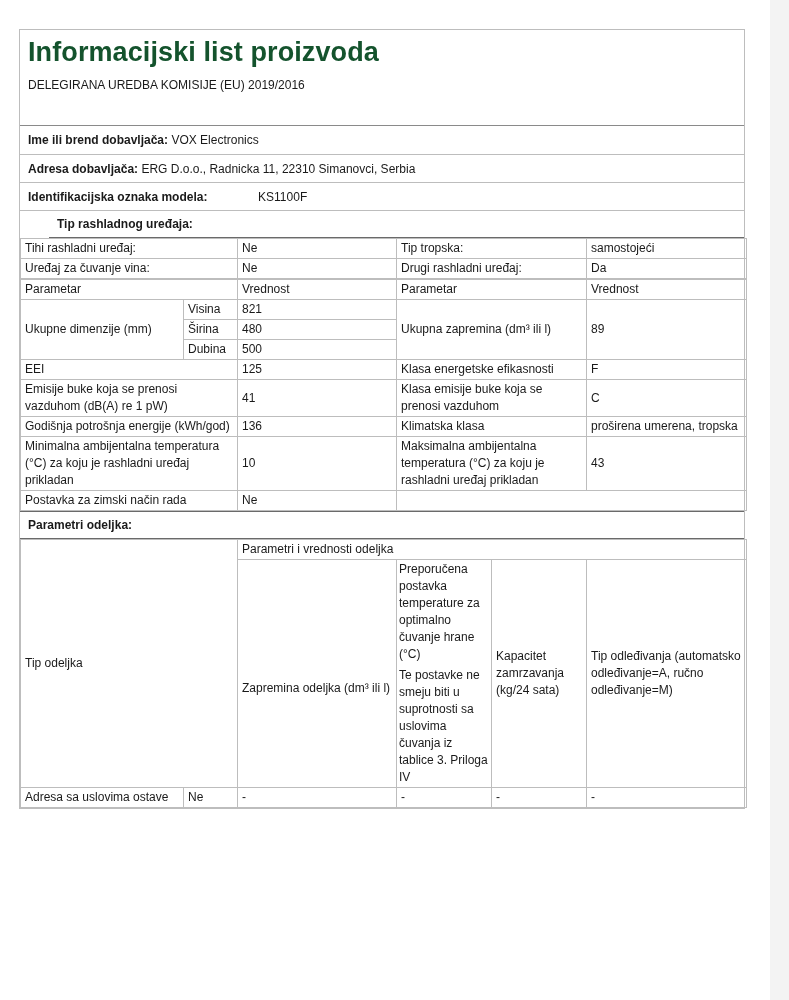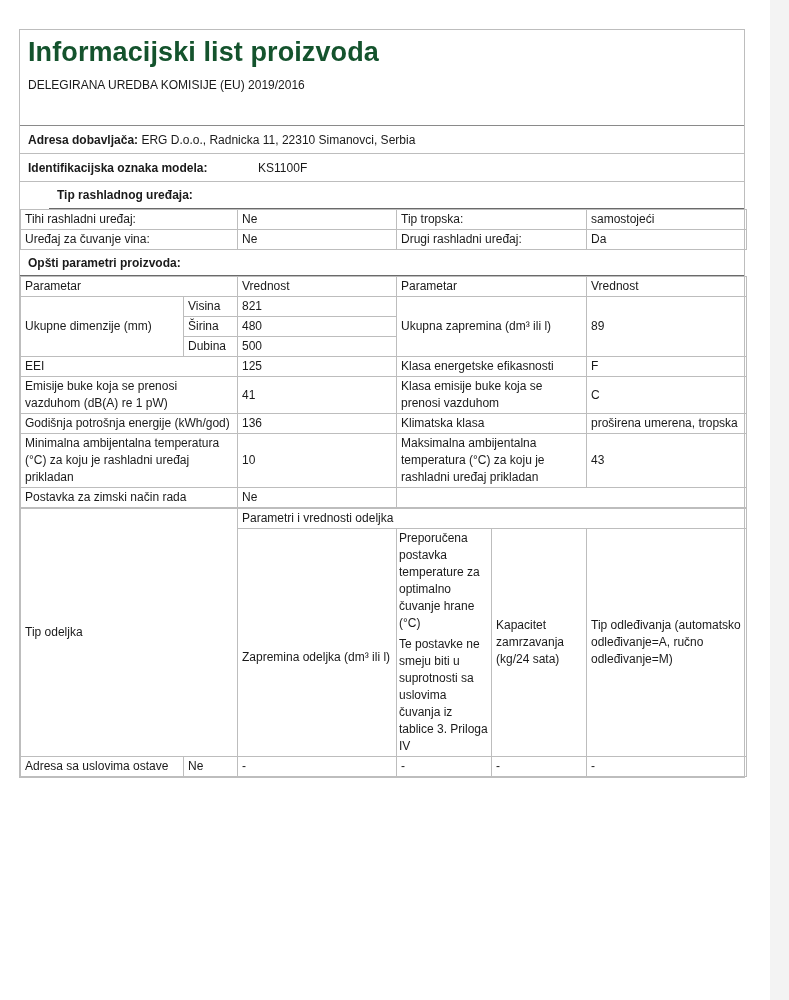--- a/index.html
+++ b/index.html
@@ -26,20 +26,23 @@
 <body>
 
 <div class="side-strip"></div>
 
 <div class="doc box">
   <div class="title-block">
     <div class="title">Informacijski list proizvoda</div>
     <div class="subtitle">DELEGIRANA UREDBA KOMISIJE (EU) 2019/2016</div>
   </div>
 
+  <div class="row" style="height:29px;">
+    <b>Ime ili brend dobavljača:</b>&nbsp;<span>VOX Electronics</span>
+  </div>
   <div class="row" style="height:28px;">
     <b>Adresa dobavljača:</b>&nbsp;<span>ERG D.o.o., Radnicka 11, 22310 Simanovci, Serbia</span>
   </div>
   <div class="row" style="height:28px;gap:22px;">
     <b>Identifikacijska oznaka modela:</b>&nbsp;&nbsp;<span>KS1100F</span>
   </div>
   <div class="row sec" style="height:27px;margin-left:29px;">
     <b>Tip rashladnog uređaja:</b>
   </div>
 
@@ -59,23 +62,20 @@
     </tr>
     <tr>
       <td>Uređaj za čuvanje vina:</td>
       <td>Ne</td>
       <td>Drugi rashladni uređaj:</td>
       <td>Da</td>
     </tr>
   </tbody>
     </table>
 
-  <div class="row sec" style="height:26px;">
-    <b>Opšti parametri proizvoda:</b>
-  </div>
 
   <table>
     <colgroup>
         <col style="width:163px">
         <col style="width:54px">
         <col style="width:159px">
         <col style="width:190px">
         <col style="width:160px">
       </colgroup>
     <tbody>
@@ -125,20 +125,23 @@
       <td class="vm">43</td>
     </tr>
     <tr>
       <td colspan="2">Postavka za zimski način rada</td>
       <td>Ne</td>
       <td colspan="2"></td>
     </tr>
   </tbody>
     </table>
 
+  <div class="row sec" style="height:28px; border-top:1.5px solid #6a6a6a;">
+    <b>Parametri odeljka:</b>
+  </div>
 
   <table>
     <colgroup>
         <col style="width:163px">
         <col style="width:54px">
         <col style="width:159px">
         <col style="width:95px">
         <col style="width:95px">
         <col style="width:160px">
       </colgroup>

